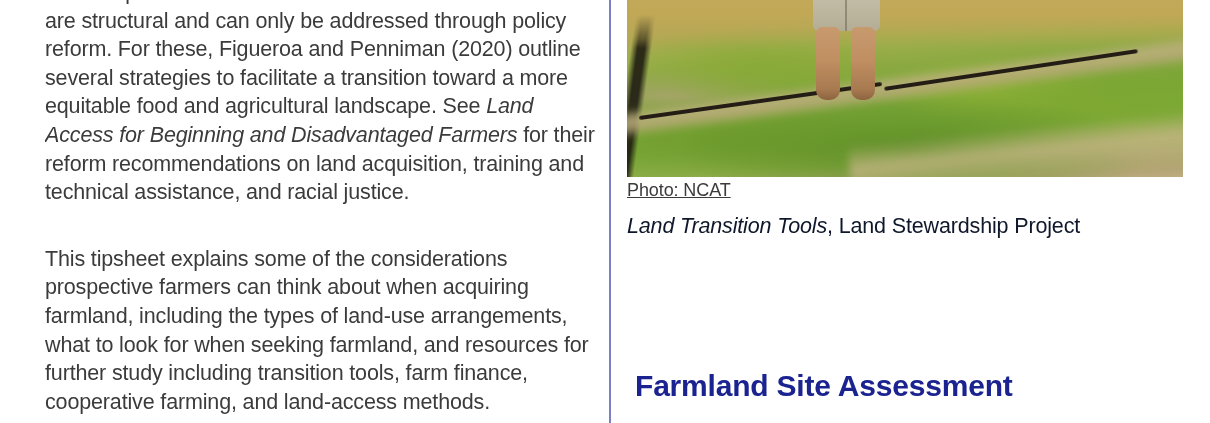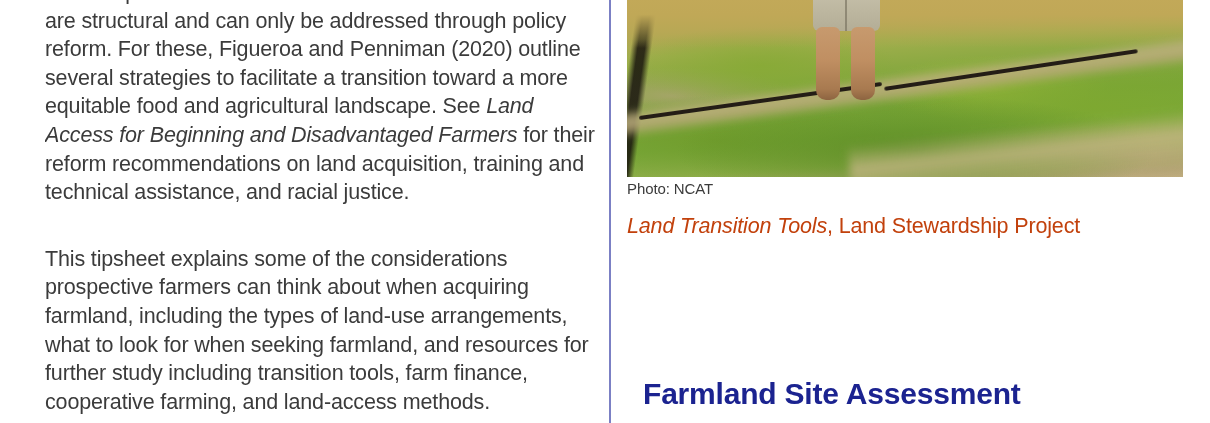--- a/index.html
+++ b/index.html
@@ -174,47 +174,48 @@
     background: linear-gradient(180deg, #c79a6e 0%, #c08f62 45%, #a87a50 85%, #8d6440 100%);
     border-radius: 6px 6px 10px 10px;
   }
   .leg.l { left: 4%; }
   .leg.r { left: 56%; }
 
   .photo-caption {
     position: absolute;
     left: 0;
     top: 180px;
-    font-size: 15px;
+    font-size: 18px;
     color: #3b3b3b;
     letter-spacing: -0.1px;
+    text-decoration: underline;
   }
 
   .resources {
     position: absolute;
     left: 0;
     top: 212px;
     width: 560px;
   }
   .resource-line {
     margin: 0;
-    color: #c2410c;
+    color: #0f172a;
     font-size: 21.5px;
     line-height: 28.5px;
     letter-spacing: -0.15px;
   }
   .resource-line em {
     font-style: italic;
   }
 
   .section-heading {
     position: absolute;
     left: 0;
     top: 360px;
-    margin: 16px;
+    margin: 8px;
     font-size: 30px;
     line-height: 36px;
     font-weight: 700;
     color: #1b2390;
     letter-spacing: -0.2px;
   }
 </style>
 </head>
 <body>
 

